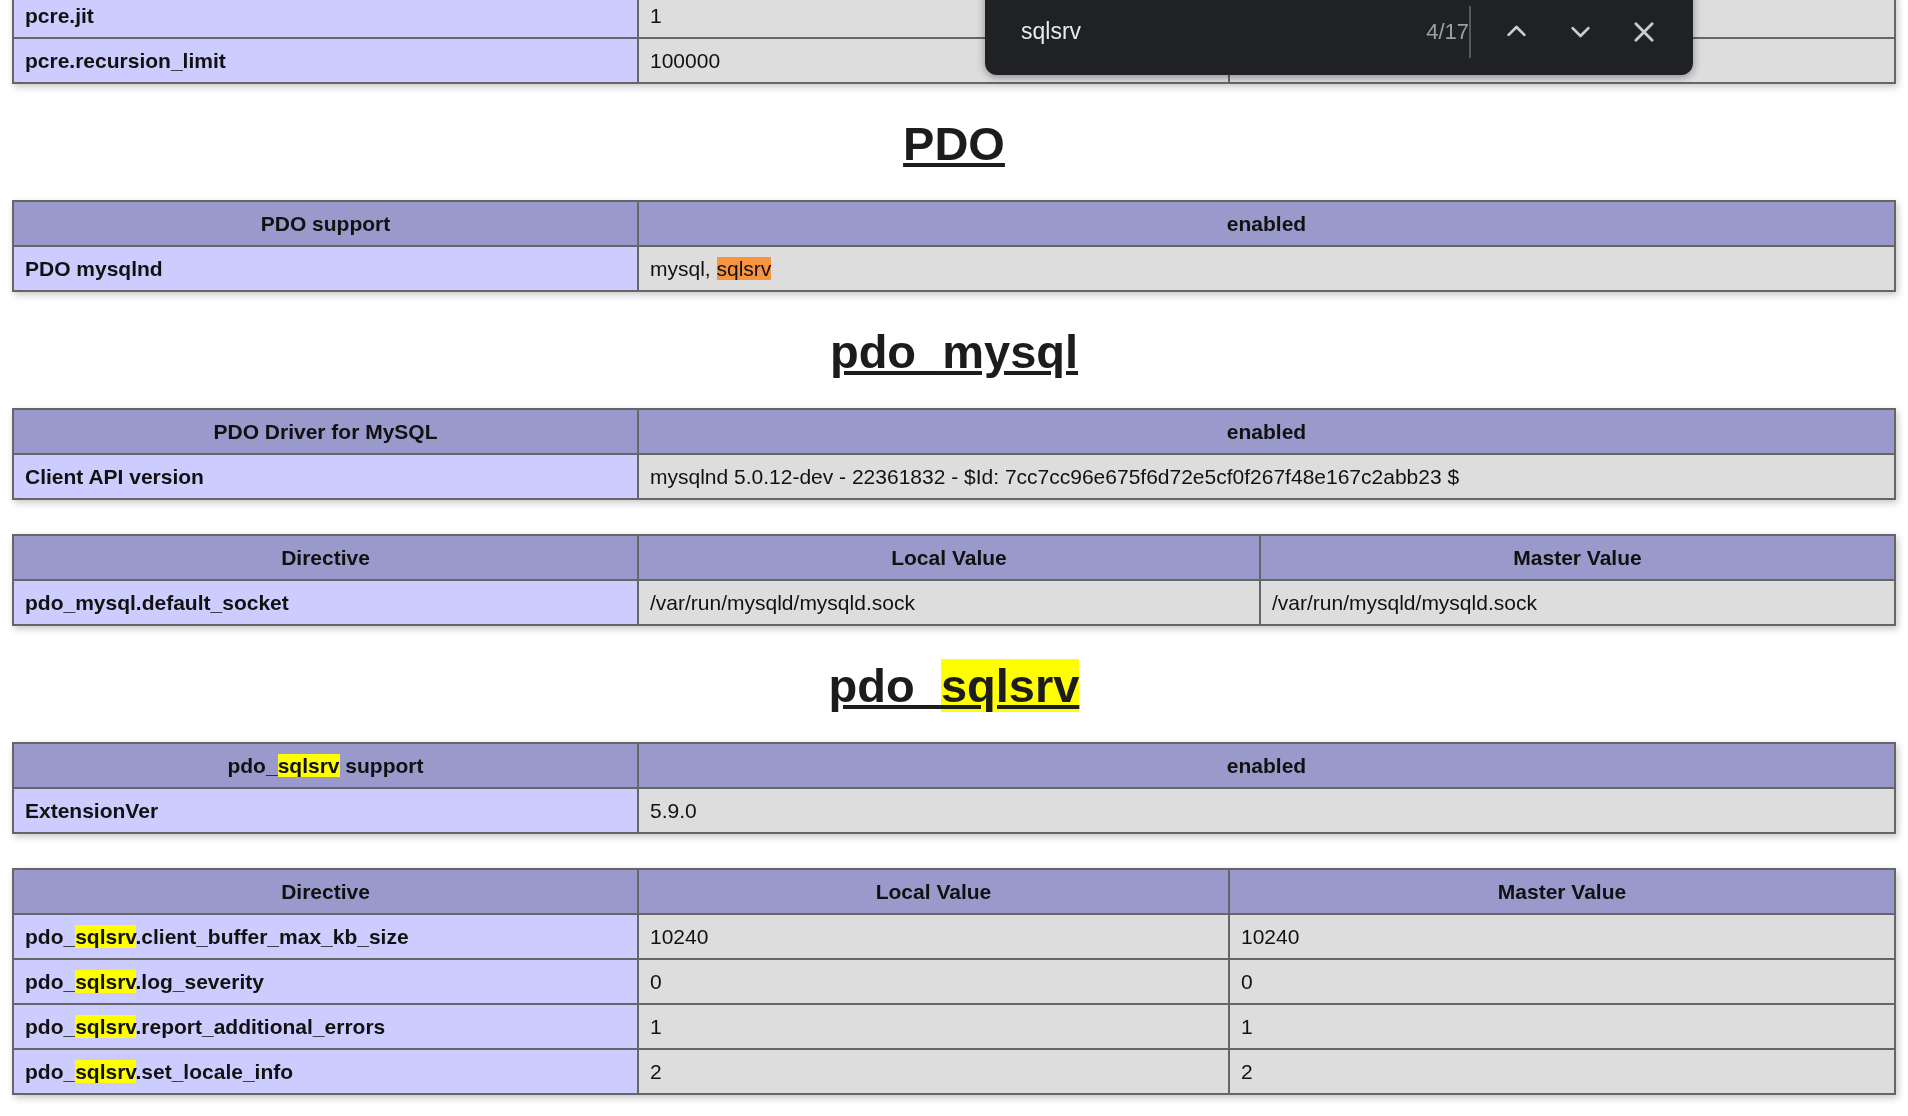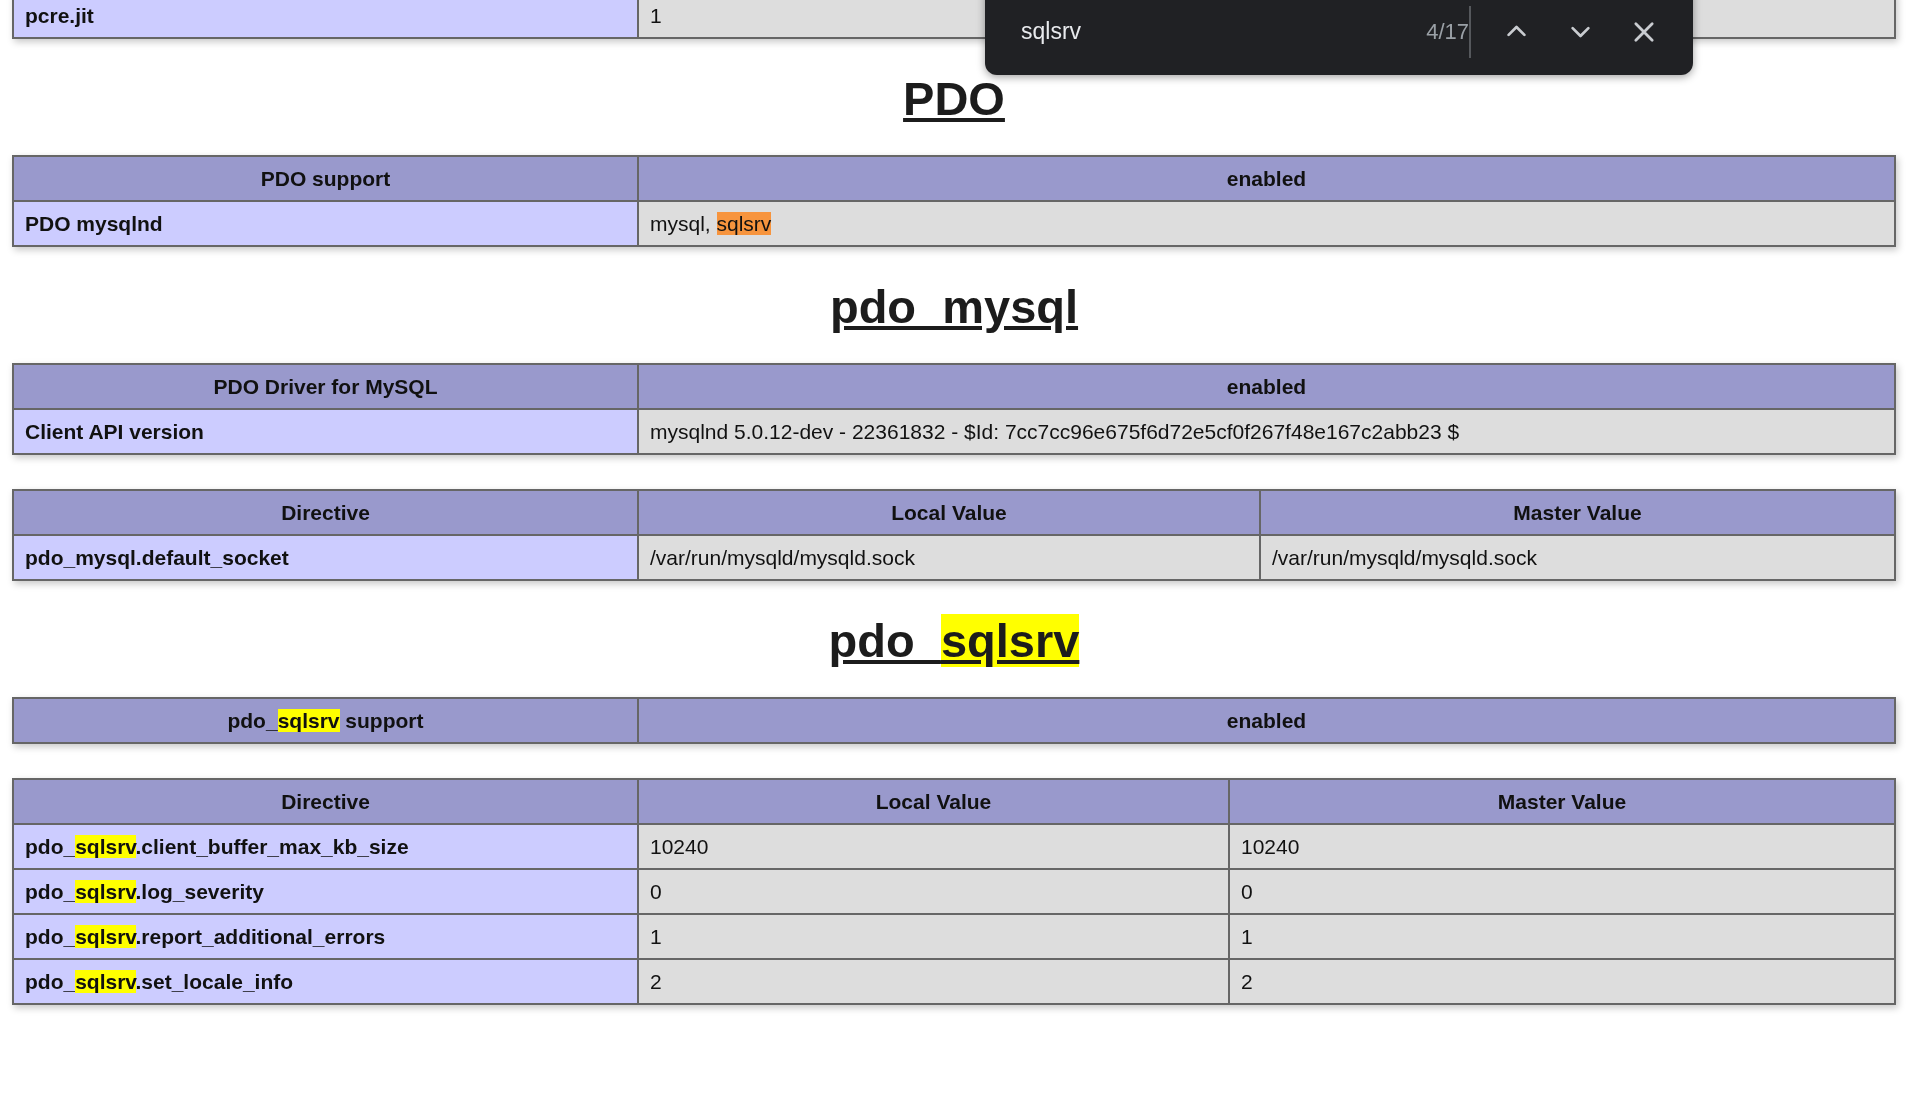--- a/index.html
+++ b/index.html
@@ -115,20 +115,25 @@
           <col style="width:625px">
           <col style="width:591px">
           <col>
         </colgroup>
       <tbody>
         <tr>
           <td class="e">pcre.jit</td>
           <td class="v">1</td>
           <td class="v"></td>
         </tr>
+        <tr>
+          <td class="e">pcre.recursion_limit</td>
+          <td class="v">100000</td>
+          <td class="v"></td>
+        </tr>
       </tbody>
     </table>
 
     <h2 class="section-heading">PDO</h2>
 
     <table class="tbl">
       <colgroup>
           <col style="width:625px">
           <col>
         </colgroup>
@@ -187,20 +192,24 @@
 
     <table class="tbl">
       <colgroup>
           <col style="width:625px">
           <col>
         </colgroup>
       <tbody>
         <tr>
           <th class="h">pdo_<span class="find-match">sqlsrv</span> support</th>
           <th class="h">enabled</th>
+        </tr>
+        <tr>
+          <td class="e">ExtensionVer</td>
+          <td class="v">5.9.0</td>
         </tr>
       </tbody>
     </table>
 
     <table class="tbl">
       <colgroup>
           <col style="width:625px">
           <col style="width:591px">
           <col>
         </colgroup>

